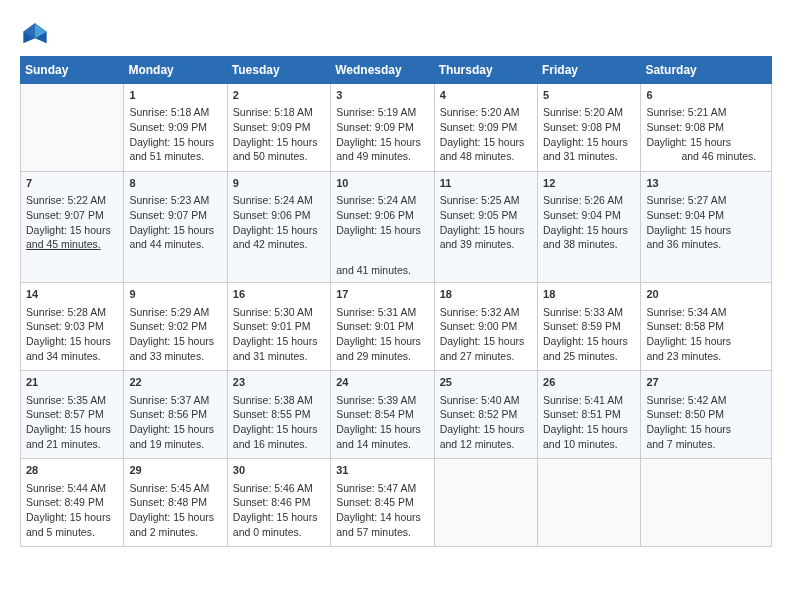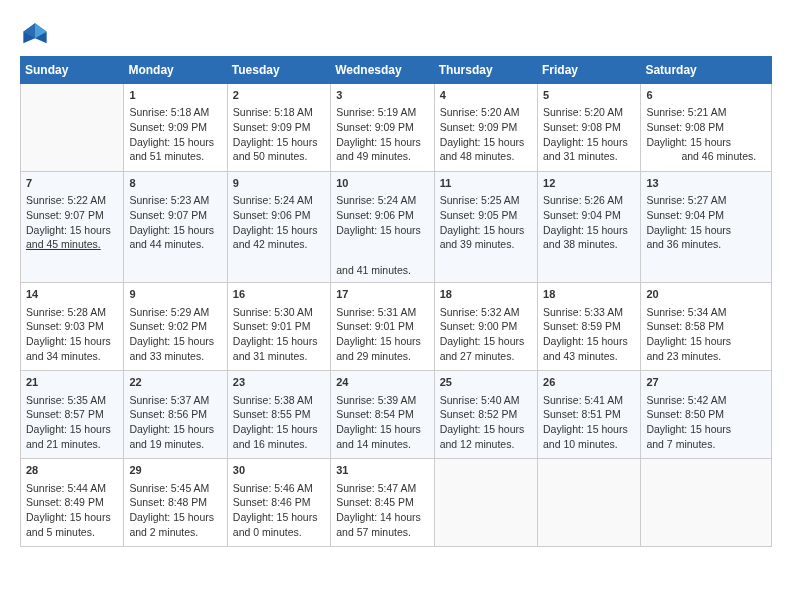--- a/index.html
+++ b/index.html
@@ -250,21 +250,21 @@
           <span style="display: block;">Sunrise: 5:32 AM</span>
           <span style="display: block;">Sunset: 9:00 PM</span>
           <span style="display: block;">Daylight: 15 hours</span>
           <span style="display: block;">and 27 minutes.</span>
         </td>
         <td>
           <span class="day-number">18</span>
           <span style="display: block;">Sunrise: 5:33 AM</span>
           <span style="display: block;">Sunset: 8:59 PM</span>
           <span style="display: block;">Daylight: 15 hours</span>
-          <span style="display: block;">and 43 minutes.</span>
+          <span style="display: block;">and 25 minutes.</span>
         </td>
         <td>
           <span class="day-number">20</span>
           <span style="display: block;">Sunrise: 5:34 AM</span>
           <span style="display: block;">Sunset: 8:58 PM</span>
           <span style="display: block;">Daylight: 15 hours</span>
           <span style="display: block;">and 23 minutes.</span>
         </td>
       </tr>
       <tr>

